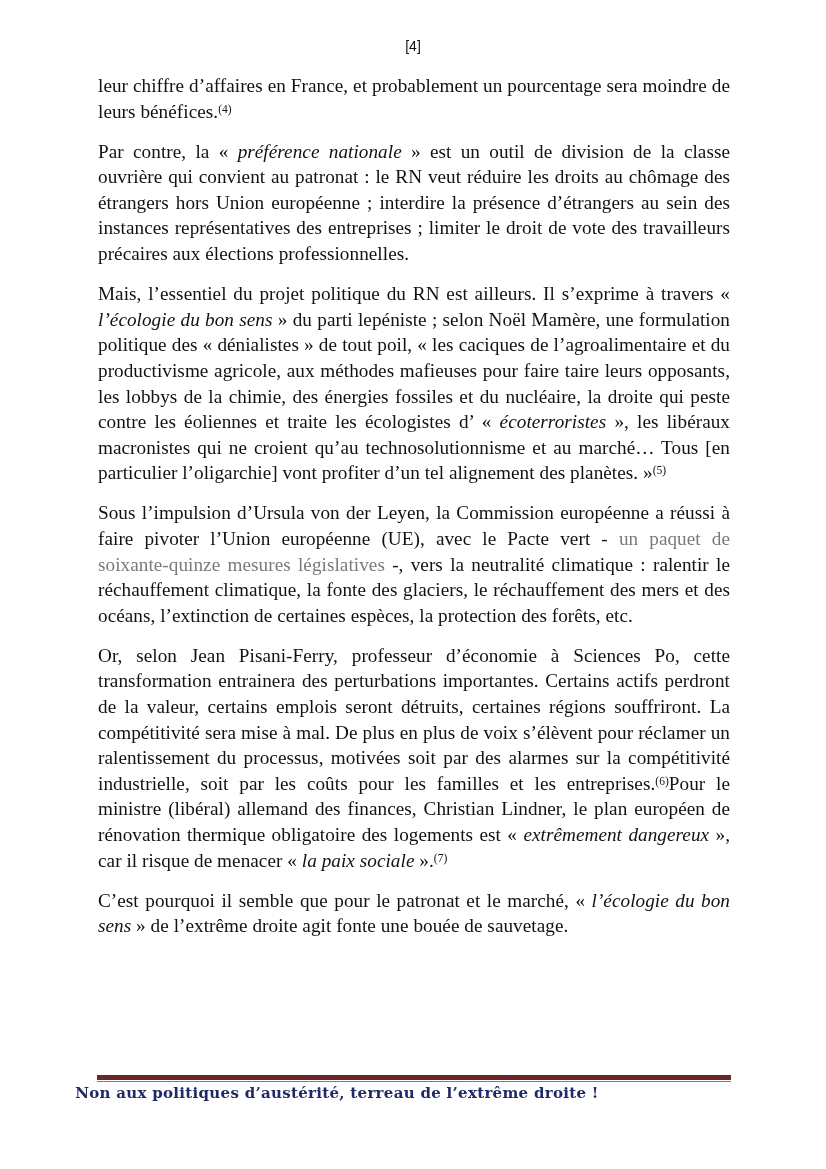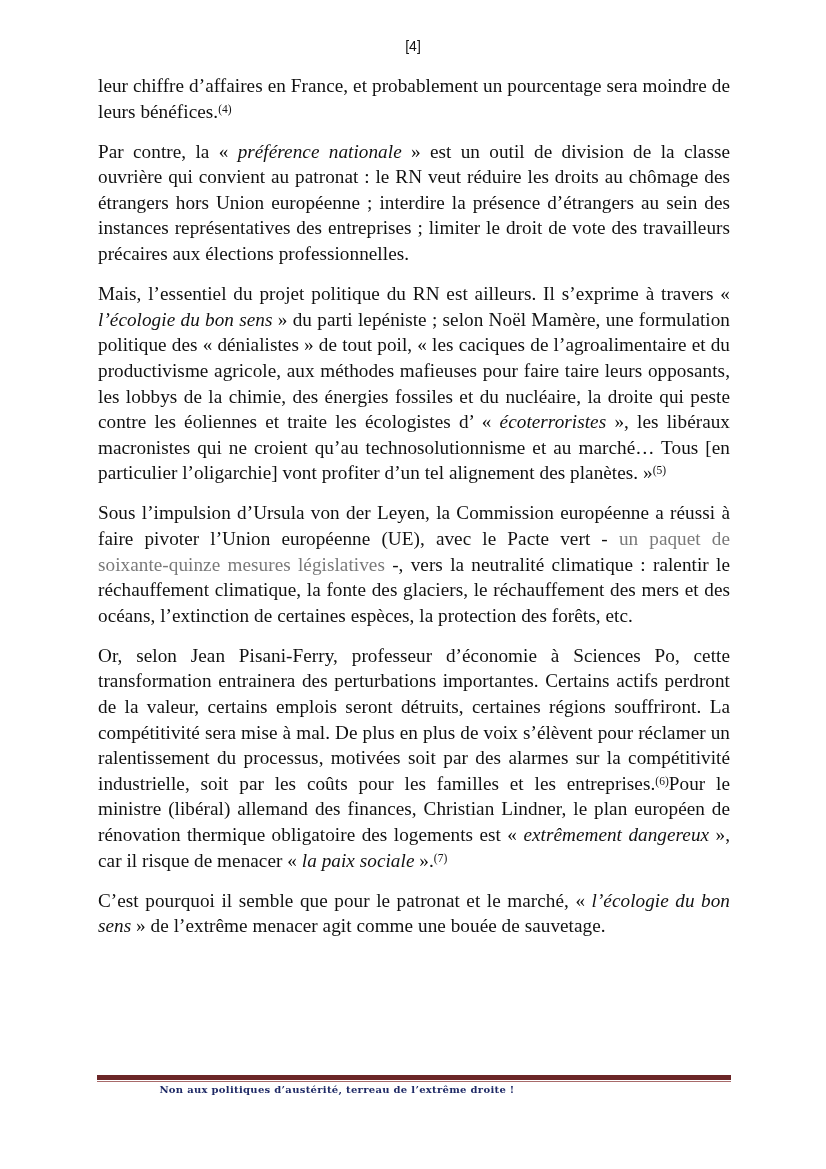--- a/index.html
+++ b/index.html
@@ -76,21 +76,21 @@
       background: #a86a6a;
     }
     .footer-text {
       position: absolute;
       top: 1084px;
       left: 0;
       width: 674px;
       text-align: center;
       font-family: "DejaVu Serif", serif;
       font-weight: bold;
-      font-size: 10px;
+      font-size: 15px;
       color: #1f2a66;
       letter-spacing: 0.3px;
     }
   </style>
 </head>
 <body>
 
 <div class="page-number">[4]</div>
 
 <div class="content" style="color: rgb(17, 17, 17);">
@@ -100,21 +100,21 @@
   <p><span>Par contre, la « </span><i>préférence nationale</i><span> » est un outil de division de la classe ouvrière qui convient au patronat : le RN veut réduire les droits au chômage des étrangers hors Union européenne ; interdire la présence d’étrangers au sein des instances représentatives des entreprises ; limiter le droit de vote des travailleurs précaires aux élections professionnelles.</span></p>
 
   <h2></h2>
 
   <p><span>Mais, l’essentiel du projet politique du RN est ailleurs. Il s’exprime à travers « </span><i>l’écologie du bon sens</i><span> » du parti lepéniste ; selon Noël Mamère, une formulation politique des « dénialistes » de tout poil, « les caciques de l’agroalimentaire et du productivisme agricole, aux méthodes mafieuses pour faire taire leurs opposants, les lobbys de la chimie, des énergies fossiles et du nucléaire, la droite qui peste contre les éoliennes et traite les écologistes d’ « </span><i>écoterroristes</i><span> », les libéraux macronistes qui ne croient qu’au technosolutionnisme et au marché… Tous [en particulier l’oligarchie] vont profiter d’un tel alignement des planètes. »</span><span class="note">(5)</span></p>
 
   <p><span>Sous l’impulsion d’Ursula von der Leyen, la Commission européenne a réussi à faire pivoter l’Union européenne (UE), avec le Pacte vert - </span><span class="link-text" style="color: rgb(122, 122, 122);">un paquet de soixante-quinze mesures législatives</span><span> -, vers la neutralité climatique : ralentir le réchauffement climatique, la fonte des glaciers, le réchauffement des mers et des océans, l’extinction de certaines espèces, la protection des forêts, etc.</span></p>
 
   <p><span>Or, selon Jean Pisani-Ferry, professeur d’économie à Sciences Po, cette transformation entrainera des perturbations importantes. Certains actifs perdront de la valeur, certains emplois seront détruits, certaines régions souffriront. La compétitivité sera mise à mal. De plus en plus de voix s’élèvent pour réclamer un ralentissement du processus, motivées soit par des alarmes sur la compétitivité industrielle, soit par les coûts pour les familles et les entreprises.</span><span class="note">(6)</span><span>Pour le ministre (libéral) allemand des finances, Christian Lindner, le plan européen de rénovation thermique obligatoire des logements est « </span><i>extrêmement dangereux</i><span> », car il risque de menacer « </span><i>la paix sociale</i><span> ».</span><span class="note">(7)</span></p>
 
-  <p><span>C’est pourquoi il semble que pour le patronat et le marché, « </span><i>l’écologie du bon sens</i><span> » de l’extrême menacer agit comme une bouée de sauvetage.</span></p>
+  <p><span>C’est pourquoi il semble que pour le patronat et le marché, « </span><i>l’écologie du bon sens</i><span> » de l’extrême droite agit fonte une bouée de sauvetage.</span></p>
 
 </div>
 
 <div class="footer-rule">
   <div class="thick" style="background: rgb(107, 38, 39);"></div>
   <div class="gap"></div>
   <div class="thin"></div>
 </div>
 
 <div class="footer-text" style="color: rgb(31, 42, 102);">Non aux politiques d’austérité, terreau de l’extrême droite !</div>

